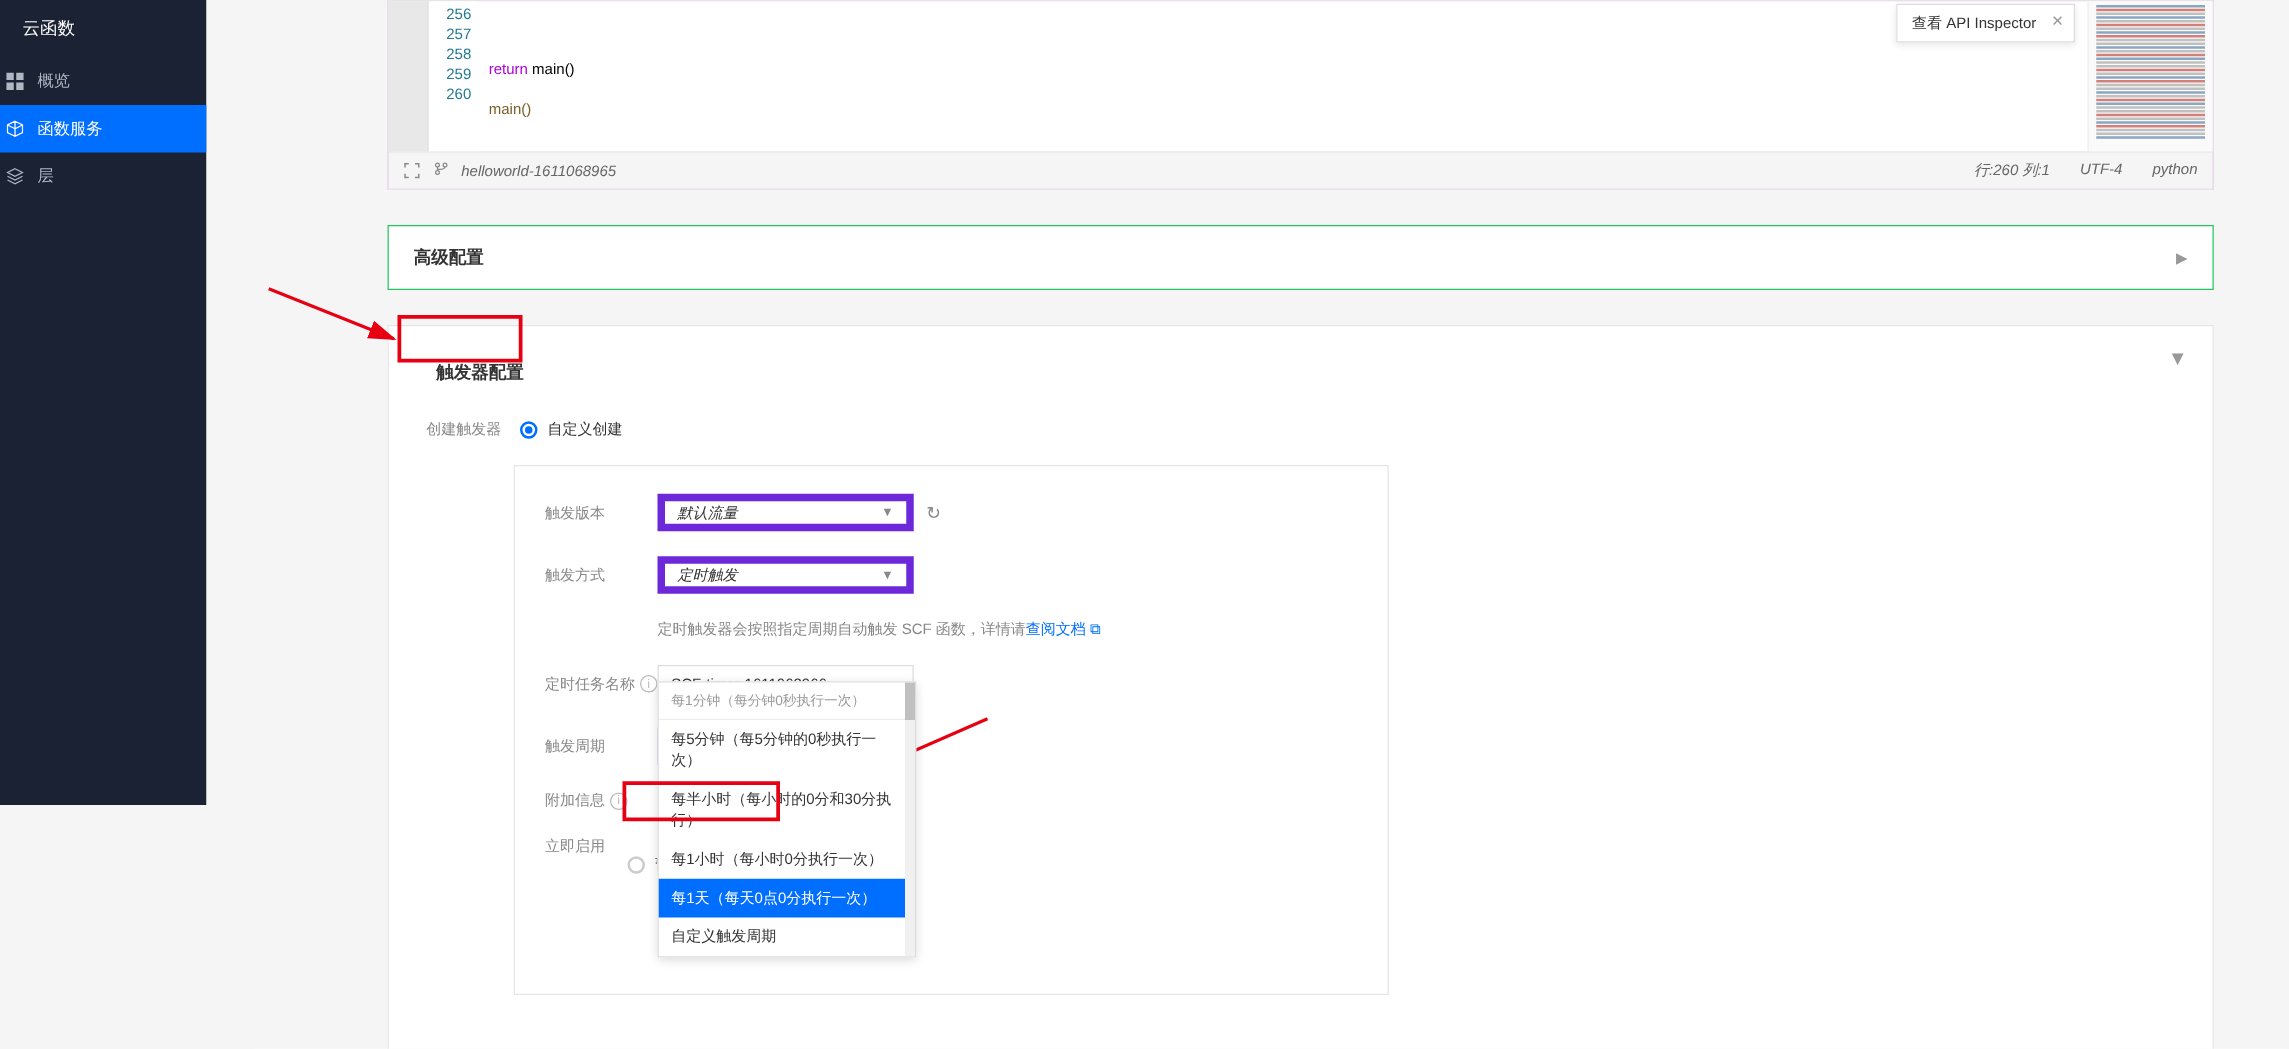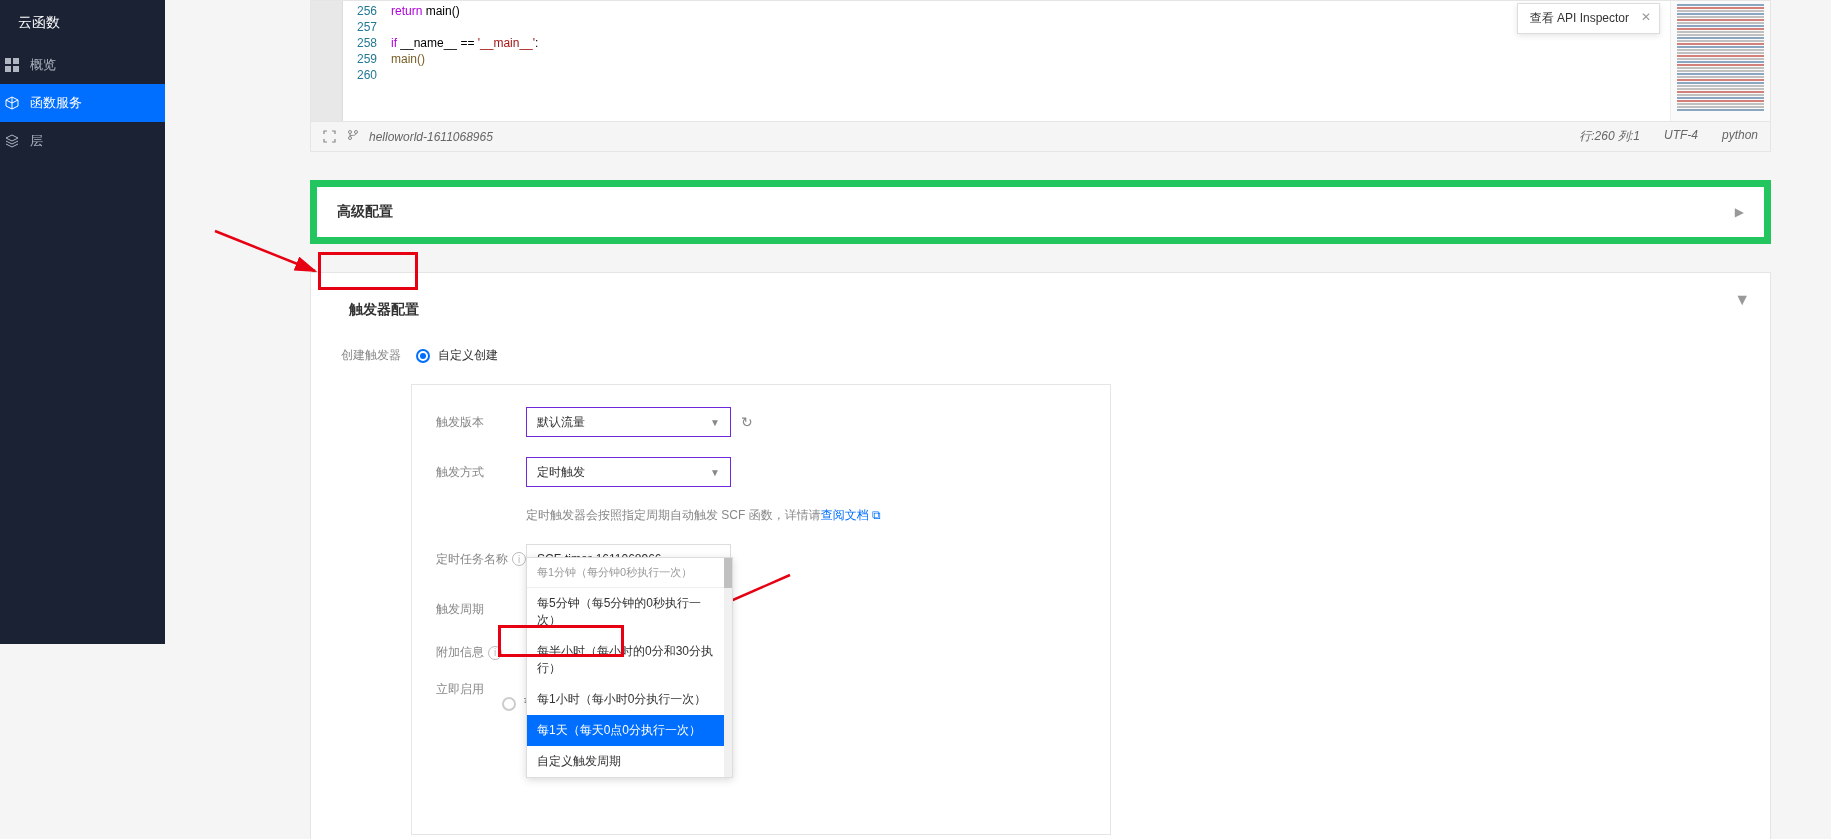--- a/index.html
+++ b/index.html
@@ -10,58 +10,58 @@
 .sidebar-item { display: flex; align-items: center; padding: 10px 4px; font-size: 13px; color: #b0b7c3; cursor: pointer; }
 .sidebar-item.active { background: #006eff; color: #fff; }
 .sidebar-item .icon { width: 16px; height: 16px; margin-right: 10px; display: inline-flex; align-items: center; justify-content: center; }
 
 .main { position: absolute; left: 180px; top: 0; right: 0; height: 839px; overflow: visible; }
 
 .editor-card { margin: 0 60px 0 130px; background: #f0abfc; border: 1px solid #e5e5e5; position: relative; }
 .code-area { display: flex; height: 120px; position: relative; background: #fff; }
 .gutter-left { width: 32px; background: #e8e8e8; border-right: 1px solid #ddd; }
 .line-numbers { width: 40px; background: #fff; padding: 2px 6px; text-align: right; font-family: Consolas, monospace; font-size: 12px; color: #237893; line-height: 16px; }
-.code-lines { flex: 1; padding: 2px 8px; font-family: Consolas, monospace; font-size: 12px; line-height: 16px; position: relative; }
+.code-lines { flex: 1; padding: 2px 8px; font-family: Consolas, monospace; font-size: 12px; line-height: 16px; position: relative; margin-top: 44px; }
 .kw { color: #af00db; }
 .fn { color: #795e26; }
 .str { color: #a31515; }
 .op { color: #000; }
 .minimap { position: absolute; right: 0; top: 0; width: 100px; height: 100%; background: #fafafa; border-left: 1px solid #eee; overflow: hidden; }
 .minimap-line { height: 2px; margin: 1px 4px; background: #c0c0c0; }
 .minimap-line.r { background: #d4807a; }
 .minimap-line.b { background: #8aa6c1; }
 .api-inspector { position: absolute; right: 110px; top: 2px; background: #fff; border: 1px solid #ddd; box-shadow: 0 2px 6px rgba(0,0,0,0.1); padding: 6px 30px 6px 12px; font-size: 12px; color: #333; }
 .api-inspector .close { position: absolute; right: 8px; top: 6px; cursor: pointer; color: #999; }
 .editor-status { display: flex; align-items: center; padding: 6px 12px; background: #f5f5f5; border-top: 1px solid #e5e5e5; font-size: 12px; color: #666; font-style: italic; }
 .editor-status .left { display: flex; align-items: center; gap: 10px; }
 .editor-status .right { margin-left: auto; display: flex; gap: 24px; }
 .fullscreen-icon { width: 14px; height: 14px; }
 
-.section-card { margin: 28px 60px 0 130px; background: #fff; border: 7px solid #22c55e; padding: 16px 20px; display: flex; align-items: center; justify-content: space-between; }
+.section-card { margin: 28px 60px 0 130px; background: #fff; border: 1px solid #22c55e; padding: 16px 20px; display: flex; align-items: center; justify-content: space-between; }
 .section-card h3 { font-size: 14px; font-weight: 600; color: #333; }
 .chevron { color: #999; font-size: 12px; }
 
 .trigger-section { margin: 28px 60px 0 130px; background: #fff; border: 1px solid #e5e5e5; padding: 18px 20px 70px; position: relative; }
 .trigger-title-wrap { display: inline-block; position: relative; }
 .trigger-title { font-size: 14px; font-weight: 700; color: #333; padding: 10px 18px; display: inline-block; }
 .red-box-1 { position: absolute; border: 3px solid #e60012; pointer-events: none; }
 .section-chevron { position: absolute; right: 20px; top: 18px; color: #999; }
 
 .form-row { display: flex; align-items: center; margin-top: 18px; padding: 0 10px; }
 .form-label { width: 75px; font-size: 12px; color: #888; }
 .radio-row { display: flex; align-items: center; gap: 8px; }
 .radio-circle { width: 14px; height: 14px; border: 2px solid #006eff; border-radius: 50%; display: inline-flex; align-items: center; justify-content: center; }
 .radio-circle.checked::after { content: ''; width: 6px; height: 6px; background: #006eff; border-radius: 50%; }
 .radio-circle.unchecked { border-color: #ccc; }
 .radio-label { font-size: 12px; color: #333; }
 
-.inner-form { margin: 20px 10px 0 80px; border: 1px solid #e5e5e5; padding: 22px 24px 116px; width: 700px; position: relative; }
+.inner-form { margin: 20px 10px 0 80px; border: 1px solid #e5e5e5; padding: 22px 24px 89px; width: 700px; position: relative; }
 .inner-row { display: flex; align-items: center; margin-bottom: 20px; }
 .inner-label { width: 90px; font-size: 12px; color: #888; display: flex; align-items: center; gap: 4px; }
-.select-box { width: 205px; height: 30px; border: 1px solid #6d28d9; background: #fff; display: flex; align-items: center; justify-content: space-between; padding: 0 10px; font-size: 12px; color: #333; cursor: pointer; }
+.select-box { width: 205px; height: 30px; border: 6px solid #6d28d9; background: #fff; display: flex; align-items: center; justify-content: space-between; padding: 0 10px; font-size: 12px; color: #333; cursor: pointer; font-style: italic; }
 .select-box .caret { color: #888; font-size: 10px; }
 .refresh-icon { margin-left: 10px; color: #888; cursor: pointer; font-size: 14px; }
 .info-text { font-size: 12px; color: #888; margin-left: 0; }
 .info-text a { color: #006eff; text-decoration: none; }
 .ext-link { color: #006eff; }
 .text-input { width: 205px; height: 30px; border: 1px solid #ddd; padding: 0 10px; font-size: 12px; color: #333; }
 .help-icon { width: 14px; height: 14px; border: 1px solid #bbb; border-radius: 50%; display: inline-flex; align-items: center; justify-content: center; font-size: 10px; color: #bbb; }
 
 .dropdown-panel { position: absolute; left: 114px; top: 172px; width: 207px; background: #fff; border: 1px solid #ddd; box-shadow: 0 2px 8px rgba(0,0,0,0.15); z-index: 10; }
 .dropdown-item { padding: 7px 10px; font-size: 12px; color: #333; cursor: pointer; }
@@ -121,21 +121,20 @@
       <div class="line-numbers">
         <div>256</div>
         <div>257</div>
         <div>258</div>
         <div>259</div>
         <div>260</div>
       </div>
       <div class="code-lines">
         <div><span>        </span><span class="kw">return</span><span> main()</span></div>
         <div>&nbsp;</div>
-        <div><span class="kw">if</span><span> __name__ </span><span class="op">==</span><span class="str"> '__main__'</span><span>:</span></div>
         <div><span>    </span><span class="fn">main()</span></div>
         <div>&nbsp;</div>
       </div>
       <div class="minimap">
         <div class="minimap-content">
           <div class="minimap-line b"></div>
             <div class="minimap-line r"></div>
             <div class="minimap-line"></div>
             <div class="minimap-line b"></div>
           <div class="minimap-line"></div>

